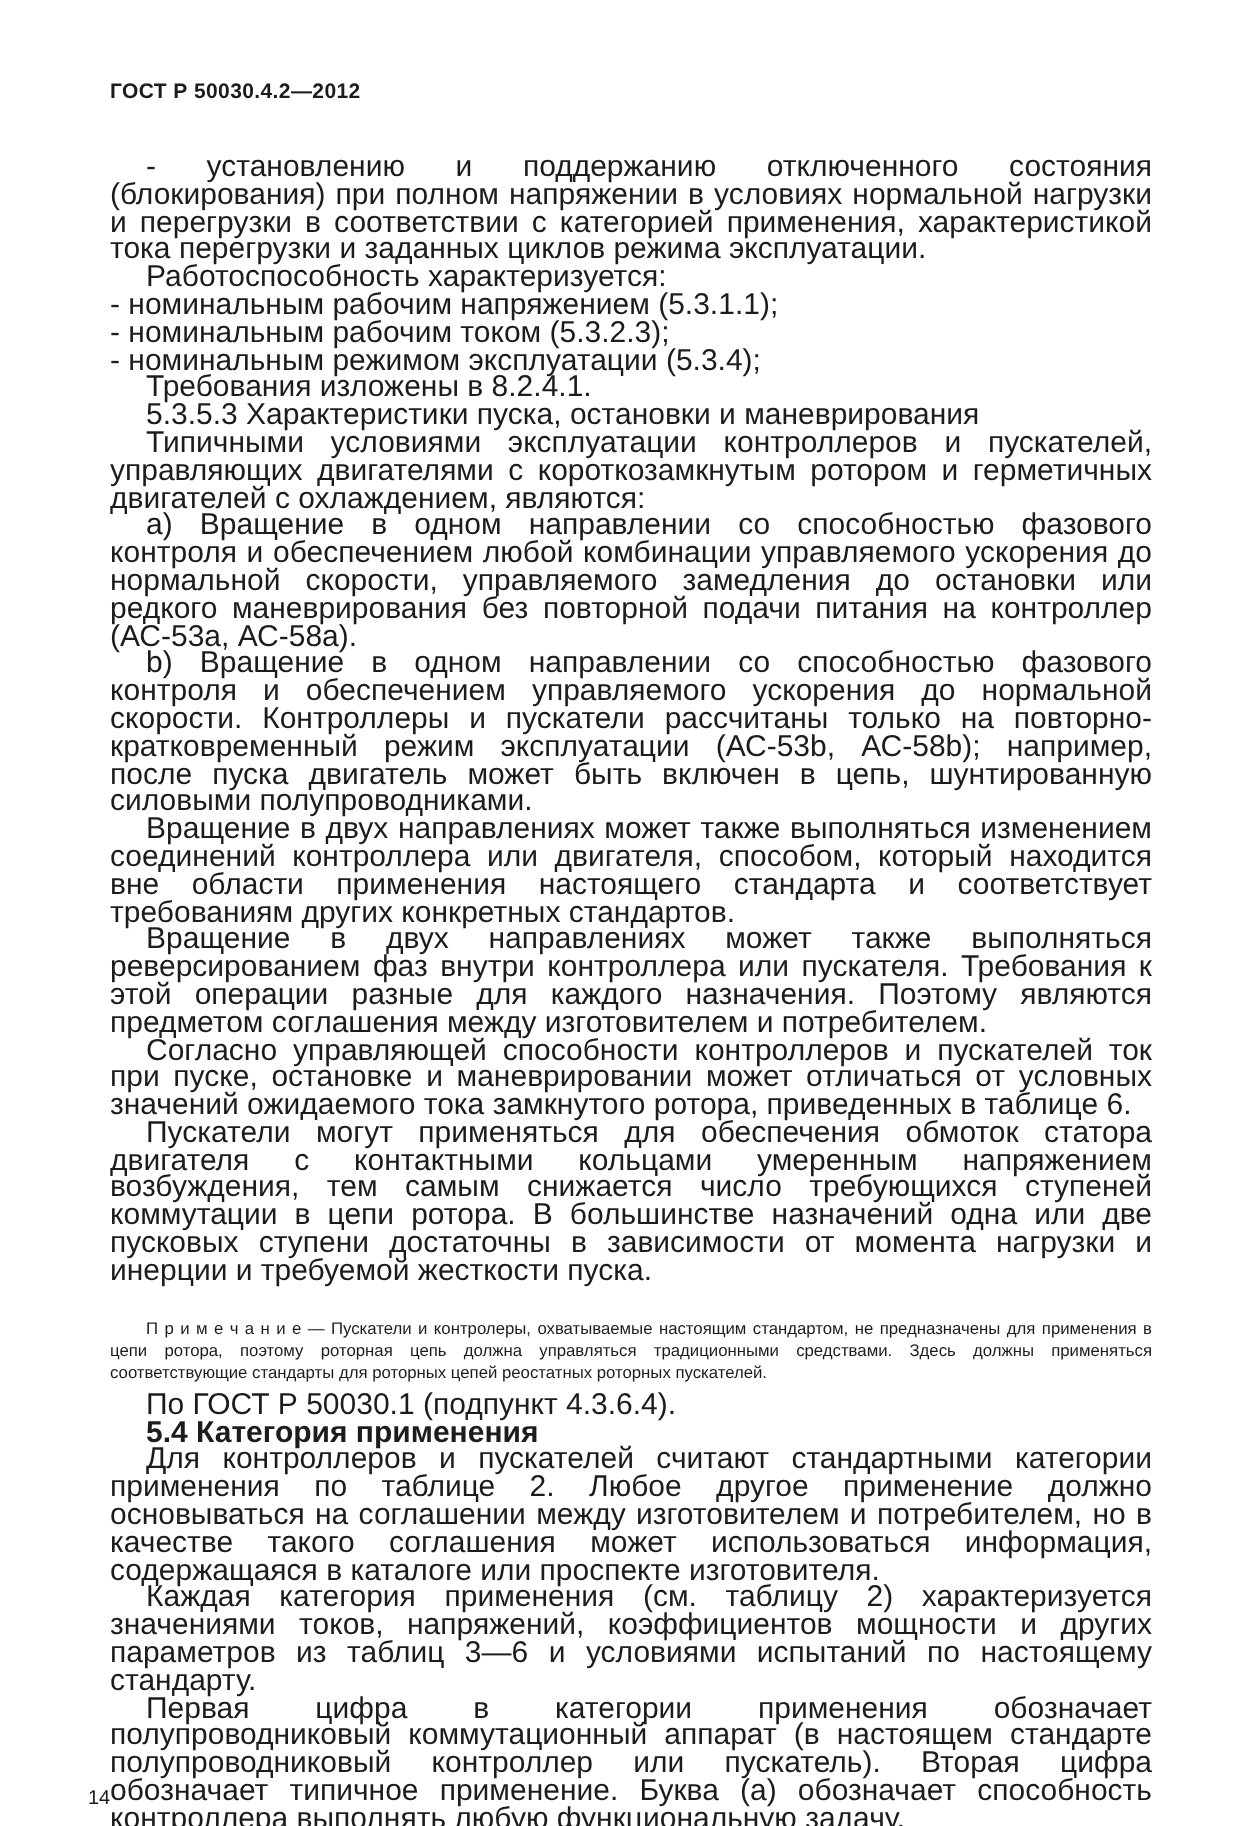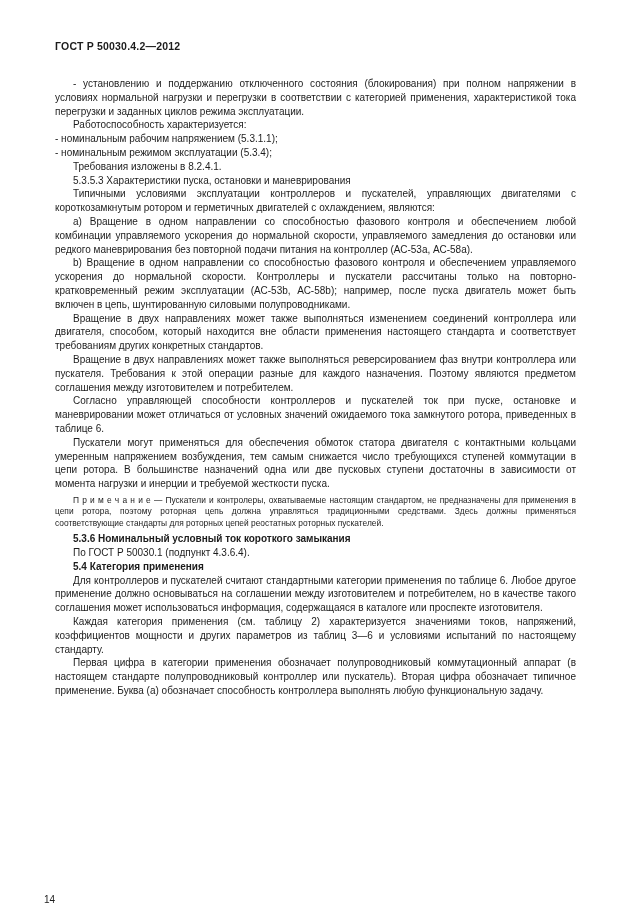--- a/index.html
+++ b/index.html
@@ -22,61 +22,61 @@
     letter-spacing: 0.2px;
   }
   .doc-body {
     position: absolute;
     left: 55px;
     top: 77px;
     width: 521px;
   }
   .para {
     text-align: justify;
-    font-size: 10px;
+    font-size: 15px;
     line-height: 13.8px;
   }
   .para.indent { text-indent: 18px; }
   .para.bold { font-weight: bold; }
   .para.note {
     font-size: 8.4px;
     line-height: 11.4px;
-    margin: 4px 0 3px 0;
+    margin: 16px 0 3px 0;
   }
   .italic { }
   .doc-footer {
     position: absolute;
     left: 44px;
     top: 894px;
     font-size: 10px;
   }
 </style>
 </head>
 <body>
 
 <div class="page">
   <div class="doc-header">ГОСТ Р 50030.4.2—2012</div>
 
   <div class="doc-body">
       <p class="para indent"><span>- установлению и поддержанию отключенного состояния (блокирования) при полном напряжении в условиях нормальной нагрузки и перегрузки в соответствии с категорией применения, характеристикой тока перегрузки и заданных циклов режима эксплуатации.</span></p>
       <p class="para indent"><span>Работоспособность характеризуется:</span></p>
       <p class="para"><span>- номинальным рабочим напряжением (5.3.1.1);</span></p>
+      <p class="para"><span>- номинальным рабочим током (5.3.2.3);</span></p>
       <p class="para"><span>- номинальным режимом эксплуатации (5.3.4);</span></p>
       <p class="para indent"><span>Требования изложены в 8.2.4.1.</span></p>
       <p class="para indent"><span>5.3.5.3 Характеристики пуска, остановки и маневрирования</span></p>
       <p class="para indent"><span>Типичными условиями эксплуатации контроллеров и пускателей, управляющих двигателями с короткозамкнутым ротором и герметичных двигателей с охлаждением, являются:</span></p>
       <p class="para indent"><span>а) Вращение в одном направлении со способностью фазового контроля и обеспечением любой комбинации управляемого ускорения до нормальной скорости, управляемого замедления до остановки или редкого маневрирования без повторной подачи питания на контроллер (АС-53а, АС-58а).</span></p>
       <p class="para indent"><span>b) Вращение в одном направлении со способностью фазового контроля и обеспечением управляемого ускорения до нормальной скорости. Контроллеры и пускатели рассчитаны только на повторно-кратковременный режим эксплуатации (АС-53b, АС-58b); например, после пуска двигатель может быть включен в цепь, шунтированную силовыми полупроводниками.</span></p>
       <p class="para indent"><span>Вращение в двух направлениях может также выполняться изменением соединений контроллера или двигателя, способом, который находится вне области применения настоящего стандарта и соответствует требованиям других конкретных стандартов.</span></p>
       <p class="para indent"><span>Вращение в двух направлениях может также выполняться реверсированием фаз внутри контроллера или пускателя. Требования к этой операции разные для каждого назначения. Поэтому являются предметом соглашения между изготовителем и потребителем.</span></p>
       <p class="para indent"><span>Согласно управляющей способности контроллеров и пускателей ток при пуске, остановке и маневрировании может отличаться от условных значений ожидаемого тока замкнутого ротора, приведенных в таблице 6.</span></p>
       <p class="para indent"><span>Пускатели могут применяться для обеспечения обмоток статора двигателя с контактными кольцами умеренным напряжением возбуждения, тем самым снижается число требующихся ступеней коммутации в цепи ротора. В большинстве назначений одна или две пусковых ступени достаточны в зависимости от момента нагрузки и инерции и требуемой жесткости пуска.</span></p>
       <p class="para note indent"><span>П р и м е ч а н и е — Пускатели и контролеры, охватываемые настоящим стандартом, не предназначены для применения в цепи ротора, поэтому роторная цепь должна управляться традиционными средствами. Здесь должны применяться соответствующие стандарты для роторных цепей реостатных роторных пускателей.</span></p>
-      <p class="para indent bold"><span>5.3.6 Номинальный условный ток короткого замыкания</span></p>
       <p class="para indent"><span>По </span><span class="italic">ГОСТ Р 50030.1 (подпункт 4.3.6.4).</span></p>
       <p class="para indent bold"><span>5.4 Категория применения</span></p>
-      <p class="para indent"><span>Для контроллеров и пускателей считают стандартными категории применения по таблице 6. Любое другое применение должно основываться на соглашении между изготовителем и потребителем, но в качестве такого соглашения может использоваться информация, содержащаяся в каталоге или проспекте изготовителя.</span></p>
+      <p class="para indent"><span>Для контроллеров и пускателей считают стандартными категории применения по таблице 2. Любое другое применение должно основываться на соглашении между изготовителем и потребителем, но в качестве такого соглашения может использоваться информация, содержащаяся в каталоге или проспекте изготовителя.</span></p>
       <p class="para indent"><span>Каждая категория применения (см. таблицу 2) характеризуется значениями токов, напряжений, коэффициентов мощности и других параметров из таблиц 3—6 и условиями испытаний по настоящему стандарту.</span></p>
       <p class="para indent"><span>Первая цифра в категории применения обозначает полупроводниковый коммутационный аппарат (в настоящем стандарте полупроводниковый контроллер или пускатель). Вторая цифра обозначает типичное применение. Буква (а) обозначает способность контроллера выполнять любую функциональную задачу.</span></p>
     </div>
 
   <div class="doc-footer">14</div>
 </div>
 
 </body></html>

